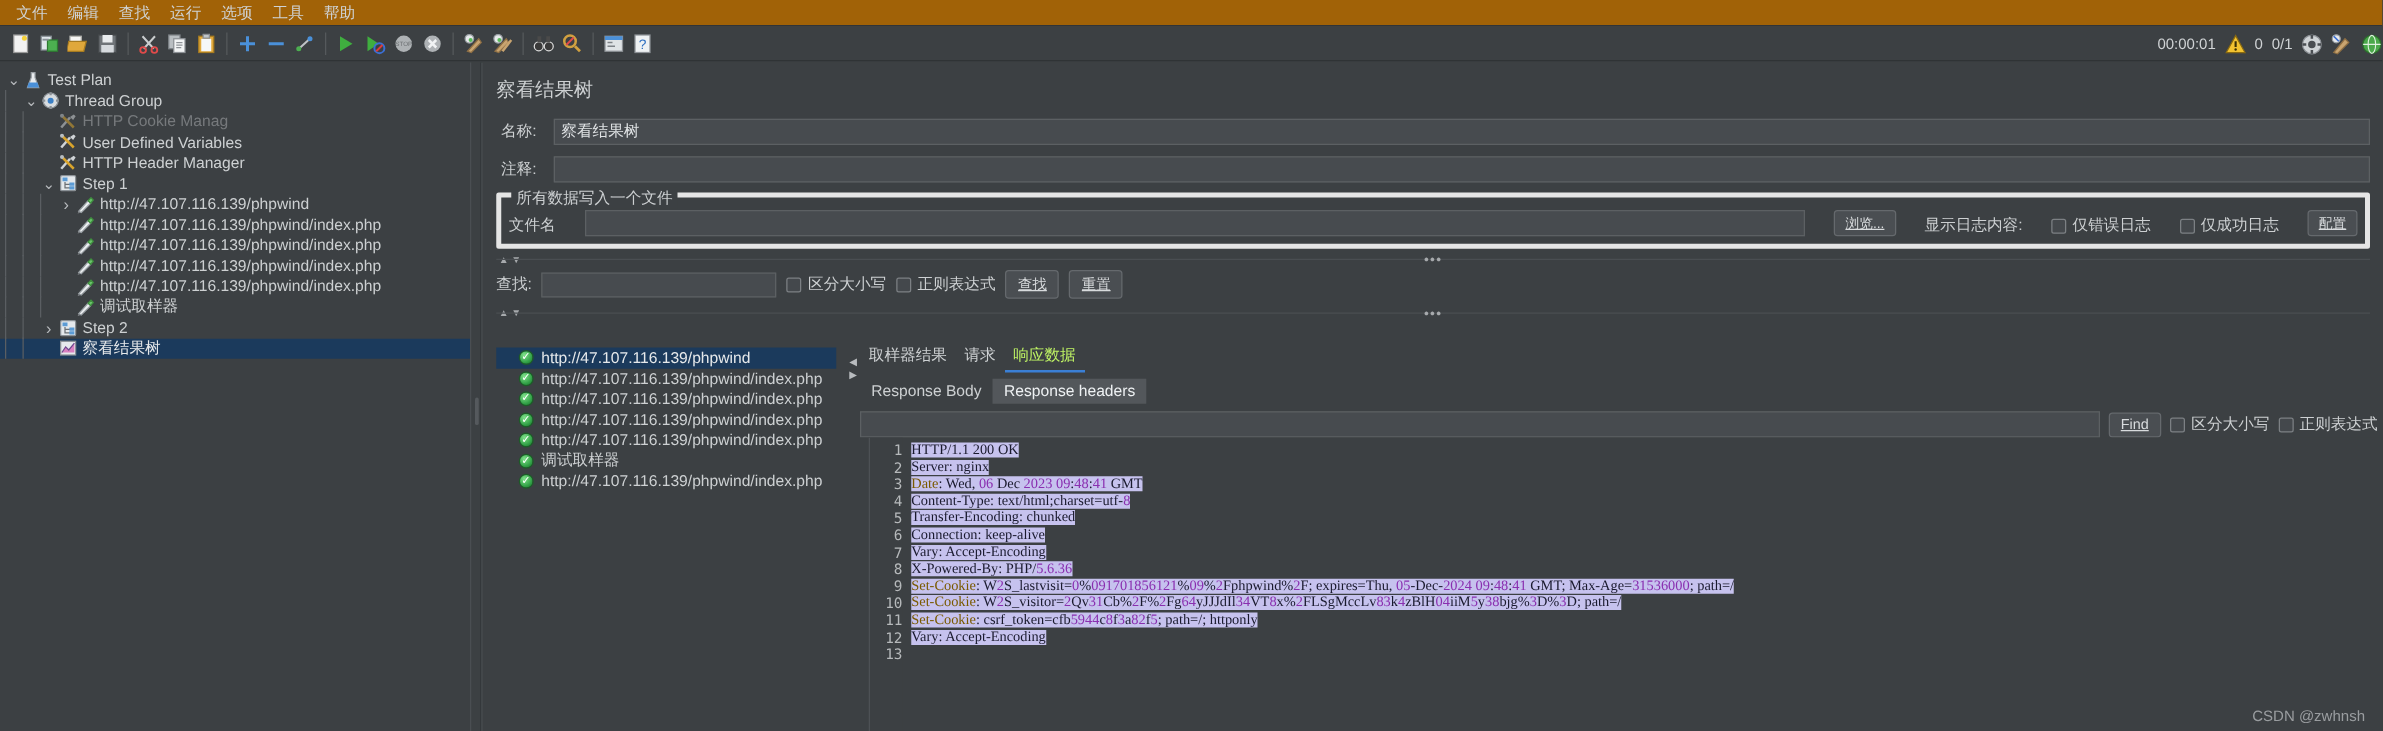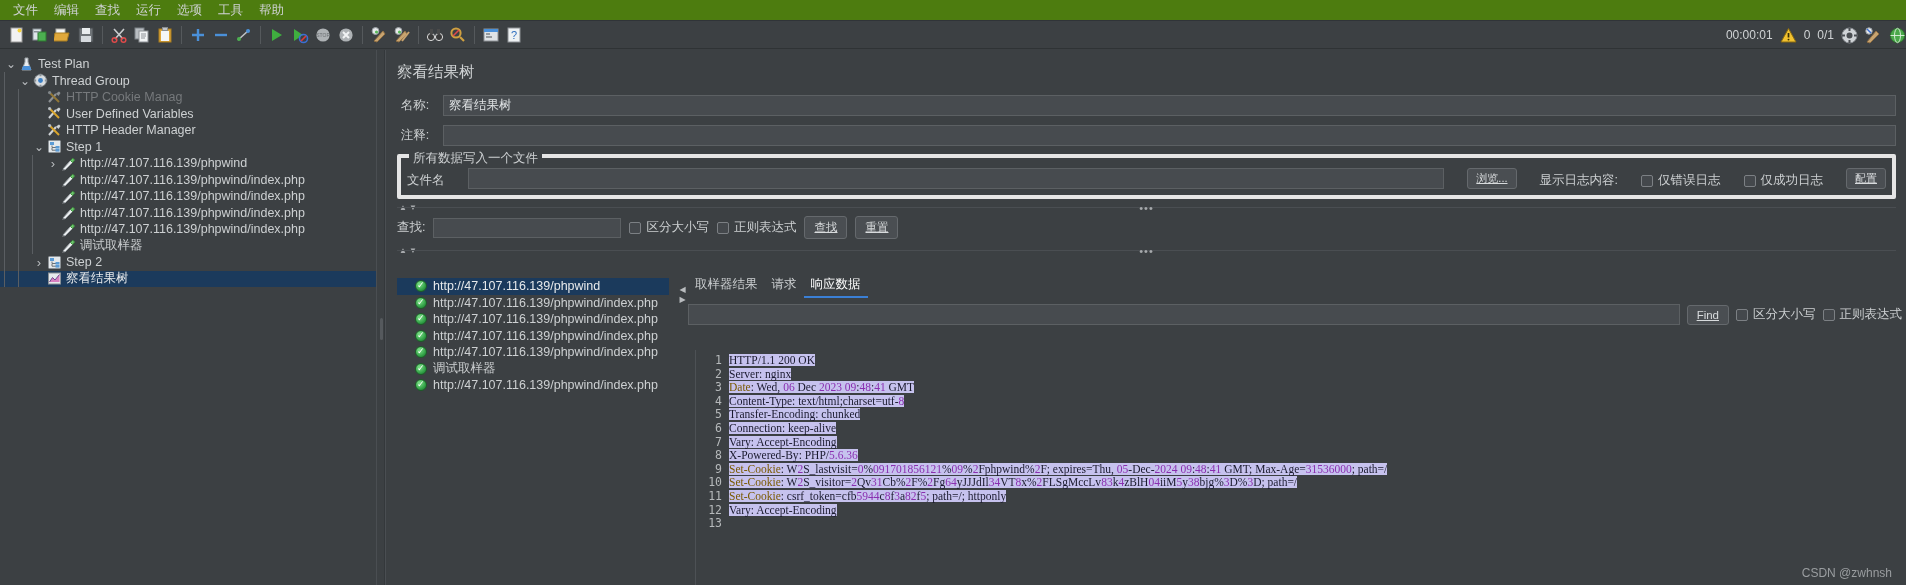--- a/index.html
+++ b/index.html
@@ -7,21 +7,21 @@
     margin: 0; padding: 0;
     width: 1906px; height: 585px;
     background: #3c4043;
     font-family: "Liberation Sans", "DejaVu Sans", sans-serif;
     overflow: hidden;
   }
   body { position: relative; }
 
   
   .menubar {
-    height: 21px; background: #4d7c0f;
+    height: 21px; background: #a16207;
     display: flex; align-items: center;
     padding-left: 6px; gap: 2px;
     border-bottom: 1px solid #303438;
   }
   .menu-item {
     color: #cfd2d4; font-size: 12.5px;
     padding: 2px 7px; cursor: default; white-space: nowrap;
   }
 
   
@@ -178,21 +178,21 @@
     content: "✓"; position: absolute; left: 1px; top: -2px;
     color: #fff; font-size: 9px; font-weight: bold; line-height: 12px;
   }
 
   
   .tabbar { display: flex; align-items: flex-end; gap: 0; height: 22px; }
   .tab {
     color: #cdd0d2; font-size: 12.5px; padding: 2px 7px 3px 7px;
     cursor: default; border-bottom: 2px solid transparent; white-space: nowrap;
   }
-  .tab.active { color: #ffffff; border-bottom: 2px solid #3a7fd5; }
+  .tab.active { color: #bef264; border-bottom: 2px solid #3a7fd5; }
   .subtabbar { display: flex; align-items: center; margin-top: 5px; }
   .subtab {
     color: #cdd0d2; font-size: 12.5px; padding: 3px 9px;
     cursor: default; background: transparent; white-space: nowrap;
   }
   .subtab.active { background: #53575b; color: #eef1f3; }
 
   
   .findbar { display: flex; align-items: center; gap: 7px; margin-top: 6px; padding-right: 4px; }
   .findinput {
@@ -722,20 +722,24 @@
         <span class="tri">◀</span>
         <span class="tri">▶</span>
       </div>
 
       <div class="detail-col">
         <div class="tabbar" id="tabbar">
             <div class="tab">取样器结果</div>
             <div class="tab">请求</div>
             <div class="tab active">响应数据</div>
           </div>
+        <div class="subtabbar" id="subtabbar">
+            <div class="subtab">Response Body</div>
+            <div class="subtab active">Response headers</div>
+          </div>
 
         <div class="findbar">
           <input class="findinput" value="" style="">
           <div class="btn">Find</div>
           <div class="cbx-wrap">
             <span class="cbx"></span>
             <span class="search-label">区分大小写</span>
           </div>
           <div class="cbx-wrap">
             <span class="cbx"></span>

